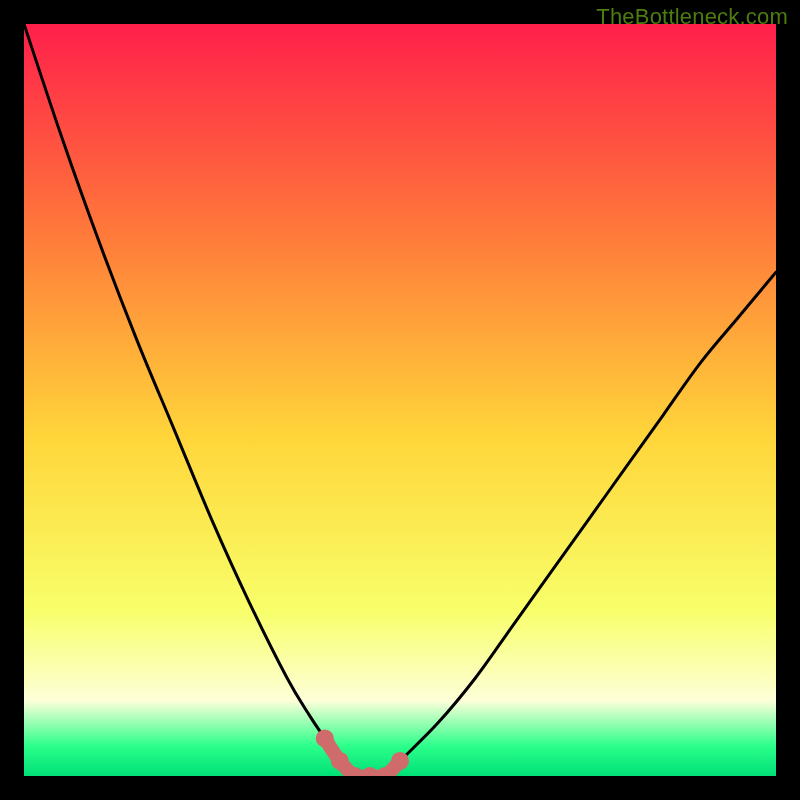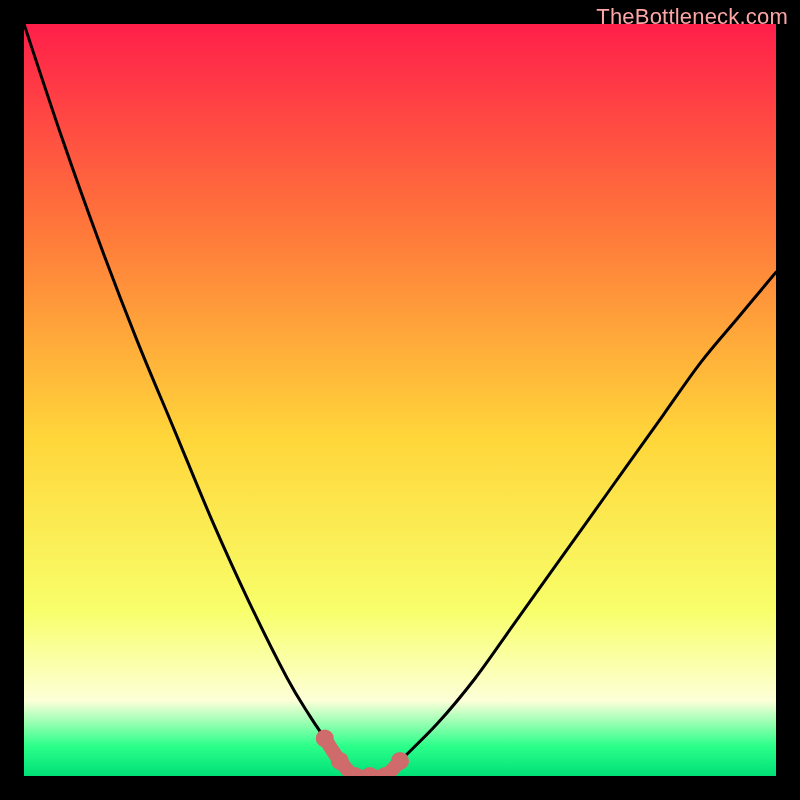--- a/index.html
+++ b/index.html
@@ -23,21 +23,21 @@
     position: absolute;
     left: 0;
     top: 0;
     width: 752px;
     height: 752px;
   }
   .watermark {
     position: absolute;
     top: 4px;
     right: 12px;
-    color: #fca5a5;
+    color: #4d7c0f;
     font-size: 22px;
     letter-spacing: 0.2px;
     font-weight: 500;
   }
   svg { display: block; }
 </style>
 </head>
 <body>
 
 <div class="frame">

